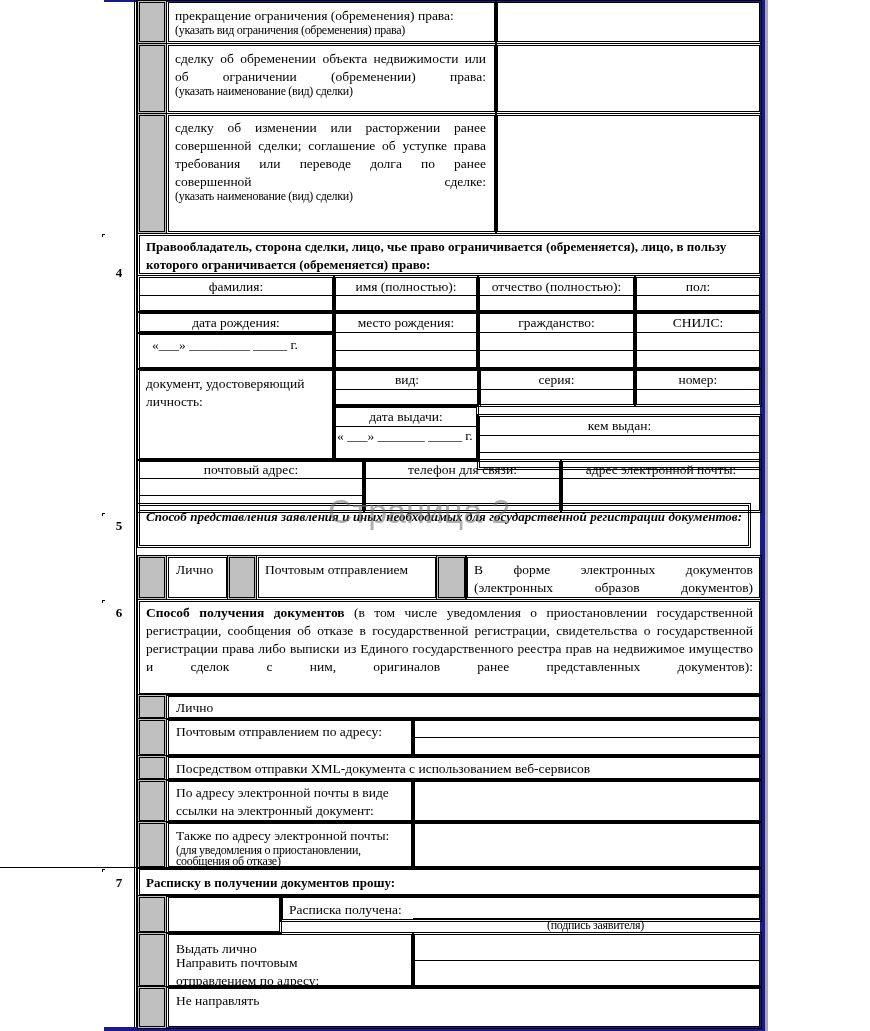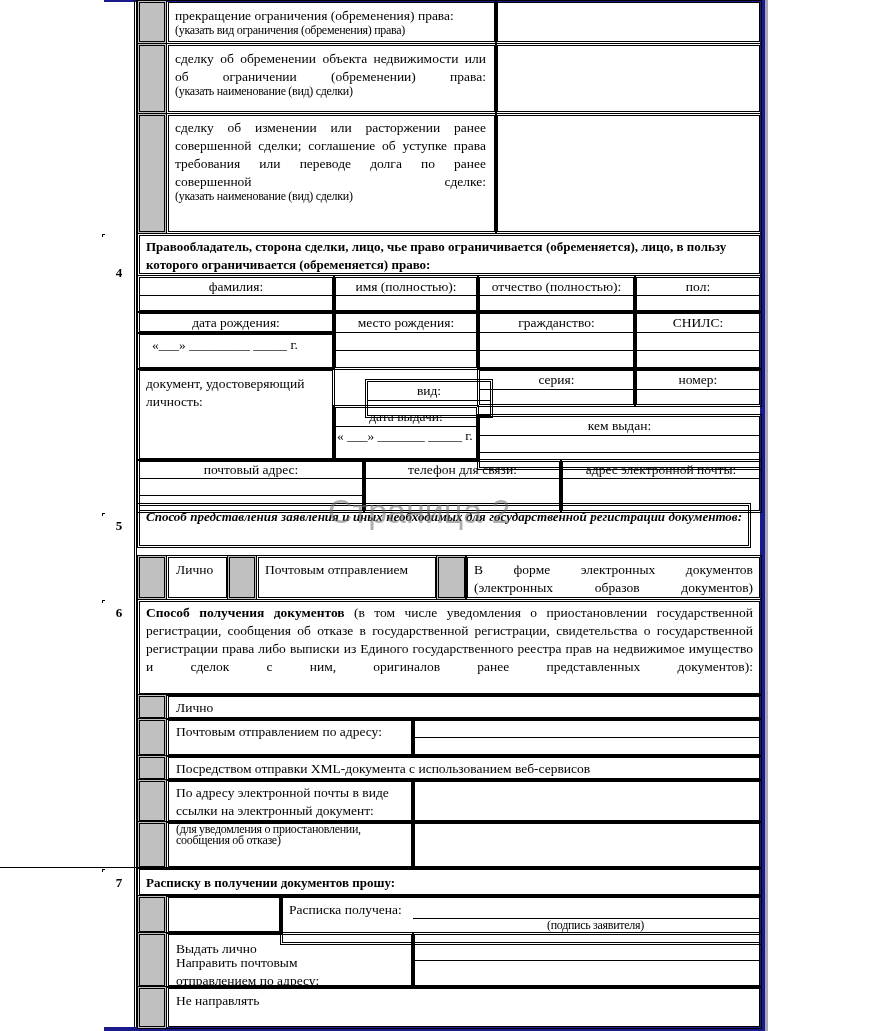--- a/index.html
+++ b/index.html
@@ -98,21 +98,21 @@
 </div>
 <div class="abs dbl" style="left:634px;top:311px;width:128px;height:59px;">
   <div class="txt center">СНИЛС:</div>
   <div class="hline"></div>
   <div style="height:17px;border-bottom:1px solid #000;"></div>
 </div>
 
 <div class="abs dbl" style="left:137px;top:368px;width:198px;height:93px;">
   <div class="txt" style="padding:4px 6px 0 6px;width:170px;">документ, удостоверяющий личность:</div>
 </div>
-<div class="abs dbl" style="left:333px;top:379px;width:128px;height:39px;margin-left:32px;">
+<div class="abs dbl" style="left:333px;top:368px;width:148px;height:39px;">
   <div class="txt center">вид:</div>
   <div class="hline"></div>
   <div style="height:14px;"></div>
 </div>
 <div class="abs dbl" style="left:477px;top:368px;width:159px;height:39px;">
   <div class="txt center">серия:</div>
   <div class="hline"></div>
   <div style="height:14px;"></div>
 </div>
 <div class="abs dbl" style="left:634px;top:368px;width:128px;height:39px;">
@@ -190,36 +190,37 @@
 </div>
 
 <div class="abs gray dbl" style="left:137px;top:779px;width:30px;height:44px;"></div>
 <div class="abs dbl" style="left:166px;top:779px;width:248px;height:44px;">
   <div class="txt" style="padding:2px 6px 0 7px;">По адресу электронной почты в виде ссылки на электронный документ:</div>
 </div>
 <div class="abs dbl" style="left:412px;top:779px;width:350px;height:44px;"></div>
 
 <div class="abs gray dbl" style="left:137px;top:821px;width:30px;height:48px;"></div>
 <div class="abs dbl" style="left:166px;top:821px;width:248px;height:48px;overflow:hidden;">
+  <div class="txt" style="padding:3px 0 0 7px;">Также по адресу электронной почты:</div>
   <div class="small" style="padding:0 10px 0 7px;">(для уведомления о приостановлении, сообщения об отказе)</div>
 </div>
 <div class="abs dbl" style="left:412px;top:821px;width:350px;height:48px;"></div>
 
 <div class="abs" style="left:0;top:867px;width:137px;height:1px;background:#000;"></div>
 <div class="abs tick" style="left:102px;top:869px;"></div>
 <div class="abs num" style="left:104px;top:875px;">7</div>
 <div class="abs dbl" style="left:137px;top:867px;width:625px;height:30px;">
   <div class="txt bold" style="padding:4px 6px 0 6px;font-size:13px;">Расписку в получении документов прошу:</div>
 </div>
 
 <div class="abs gray dbl" style="left:137px;top:895px;width:30px;height:39px;"></div>
 <div class="abs dbl" style="left:166px;top:895px;width:116px;height:39px;">
   <div class="txt" style="padding:3px 0 0 7px;margin-top:39px;">Выдать лично</div>
 </div>
-<div class="abs dbl" style="left:280px;top:895px;width:482px;height:50px;">
+<div class="abs dbl" style="left:280px;top:895px;width:482px;height:27px;">
   <div class="txt" style="padding:3px 0 0 6px;">Расписка получена:</div>
   <div class="abs" style="left:130px;top:20px;width:346px;height:1px;background:#000;"></div>
   <div class="abs small" style="left:264px;top:22px;">(подпись заявителя)</div>
 </div>
 
 <div class="abs gray dbl" style="left:137px;top:932px;width:30px;height:56px;"></div>
 <div class="abs dbl" style="left:166px;top:932px;width:248px;height:56px;">
   <div class="txt" style="padding:19px 30px 0 7px;">Направить почтовым отправлением по адресу:</div>
 </div>
 <div class="abs dbl" style="left:412px;top:932px;width:350px;height:56px;">

